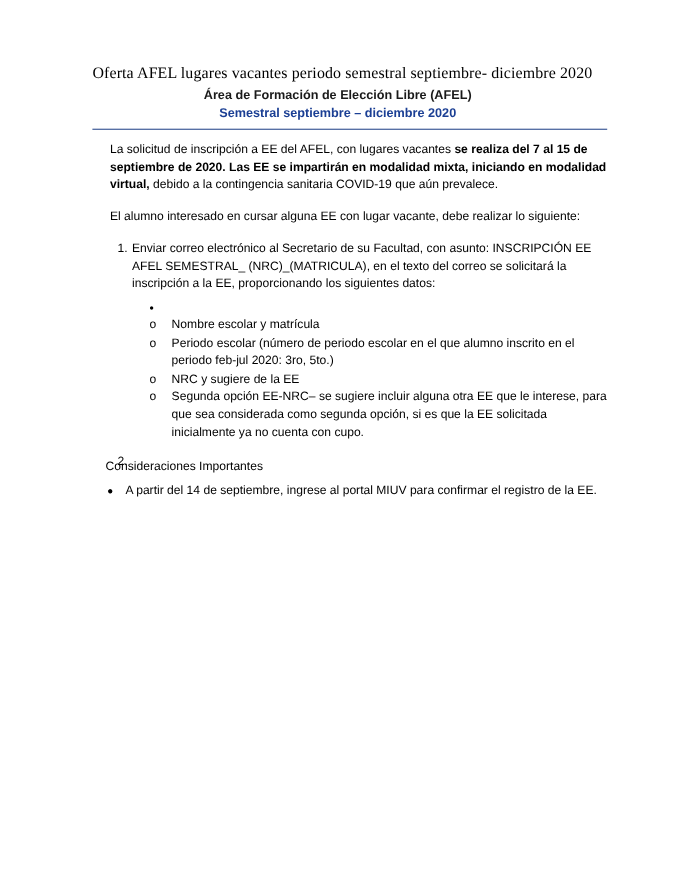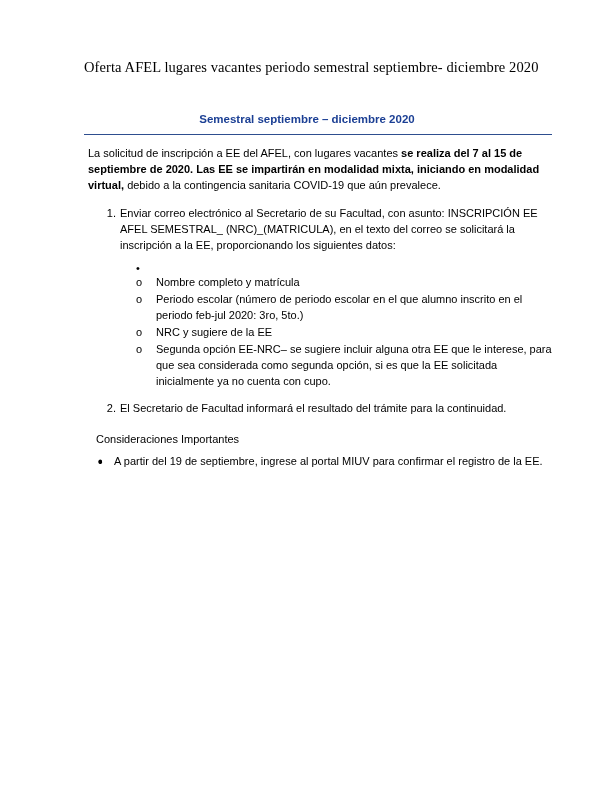--- a/index.html
+++ b/index.html
@@ -35,37 +35,36 @@
     font-size: 11.5px;
     line-height: 1.35;
     margin: 0;
     padding-right: 22px;
   }
   .center-head .line1 {
     color: #1a1a1a;
   }
   .center-head .line2 {
     color: #1b3f94;
-    margin-top: 36px;
   }
   .section-orange {
     color: #e8751a;
     font-weight: bold;
     font-size: 11.5px;
     margin: 17px 0 0 0;
   }
   .rule {
     border: 0;
     border-top: 1.3px solid #2e4e8f;
     margin: 6px 0 11px 0;
   }
   p.body {
     font-size: 11px;
     line-height: 1.45;
-    margin: 0 0 13px 4px;
+    margin: 0 0 13px 16px;
     text-align: left;
   }
   p.body b { font-weight: bold; }
   .ol-outer {
     margin: 0;
     padding: 0;
     list-style: none;
     font-size: 11px;
     line-height: 1.45;
   }
@@ -128,68 +127,69 @@
   .ul-disc > li.bold { font-weight: bold; }
 </style>
 </head>
 <body>
 
 <div class="page">
 
   <div class="doc-title">Oferta AFEL lugares  vacantes periodo semestral septiembre- diciembre 2020</div>
 
   <div class="center-head">
+    <div class="line1">Área de Formación de Elección Libre (AFEL)</div>
     <div class="line2">Semestral septiembre – diciembre 2020</div>
   </div>
 
   <hr class="rule">
 
   <p class="body"><span>La solicitud de inscripción a EE del AFEL, con lugares vacantes </span><b>se realiza del 7 al 15 de septiembre de 2020. Las EE se impartirán en modalidad mixta, iniciando en modalidad virtual,</b><span> debido a la contingencia sanitaria COVID-19 que aún prevalece.</span></p>
 
+  <p class="body">El alumno  interesado en cursar alguna EE con lugar vacante,  debe realizar lo siguiente:</p>
 
   <ol class="ol-outer">
     <li>
       <span class="num">1.</span>
       <span>Enviar correo electrónico al Secretario de su Facultad, con asunto: INSCRIPCIÓN EE AFEL SEMESTRAL_ (NRC)_(MATRICULA), en el texto del correo se solicitará la inscripción a la EE, proporcionando los siguientes datos:</span>
 
       <ul class="ul-circle">
         <li class="empty">
           <span class="mk">•</span>
           <span></span>
         </li>
         <li>
           <span class="mk">o</span>
-          <span>Nombre completo y matrícula</span>
+          <span>Nombre escolar y matrícula</span>
         </li>
         <li>
           <span class="mk">o</span>
           <span>Periodo escolar (número de periodo escolar en el que alumno  inscrito en el periodo feb-jul 2020: 3ro, 5to.)</span>
         </li>
         <li>
           <span class="mk">o</span>
           <span>NRC y sugiere de la EE</span>
         </li>
         <li>
           <span class="mk">o</span>
           <span>Segunda opción EE-NRC– se sugiere incluir alguna otra EE que le interese, para que sea considerada como segunda opción, si es que la EE solicitada inicialmente ya no cuenta con cupo.</span>
         </li>
       </ul>
     </li>
 
     <li>
       <span class="num">2.</span>
-      <span>El Secretario de Facultad informará el resultado del trámite para la continuidad.</span>
     </li>
   </ol>
 
   <div class="sub-head">Consideraciones Importantes</div>
 
   <ul class="ul-disc">
     <li class="bold">
       <span class="mk">•</span>
     </li>
     <li>
       <span class="mk">•</span>
-      <span>A partir del 19 de septiembre, ingrese al portal MIUV para confirmar el registro de la EE.</span>
+      <span>A partir del 14 de septiembre, ingrese al portal MIUV para confirmar el registro de la EE.</span>
     </li>
   </ul>
 
 </div>
 
 </body></html>

